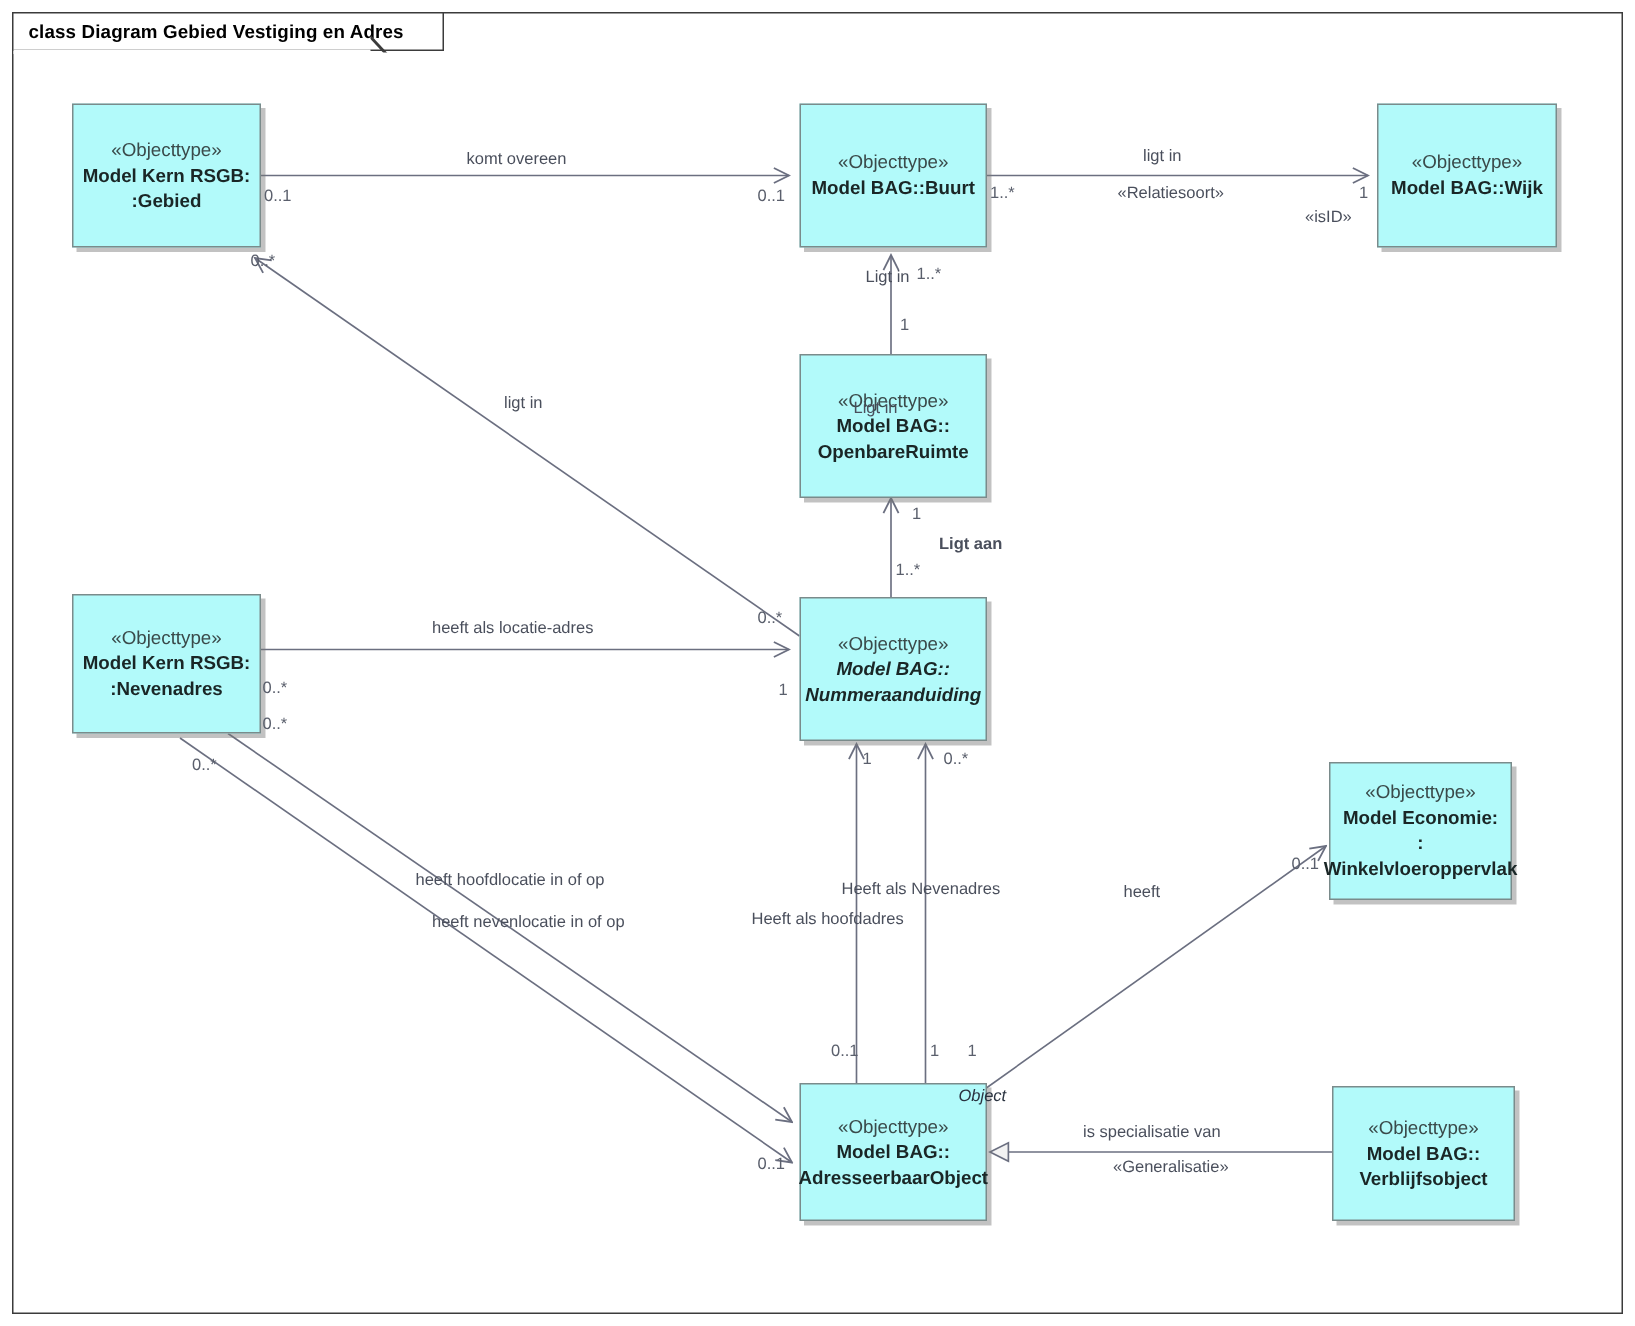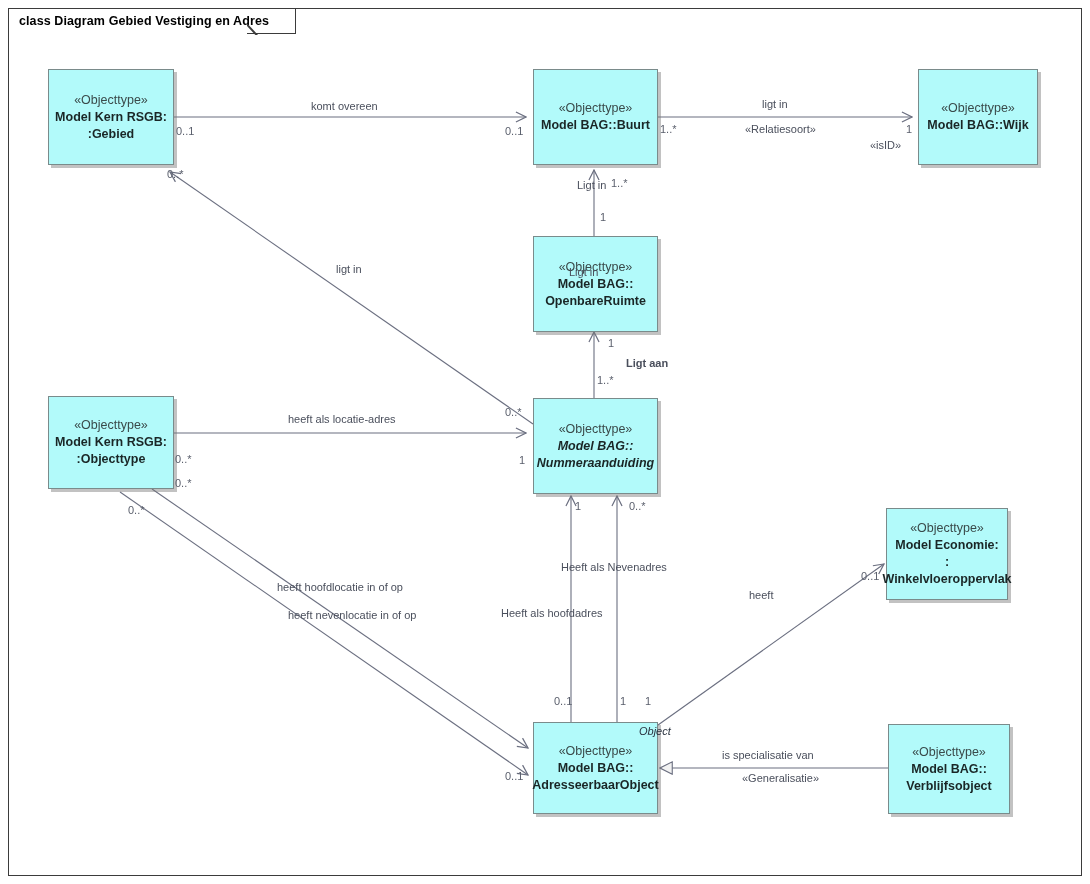--- a/index.html
+++ b/index.html
@@ -103,21 +103,21 @@
 
   <div class="node" style="left:533px;top:398px;width:125px;height:96px;">
     <div class="stereo">«Objecttype»</div>
     <div class="nm ital">Model BAG::</div>
     <div class="nm ital">Nummeraanduiding</div>
   </div>
 
   <div class="node" style="left:48px;top:396px;width:126px;height:93px;">
     <div class="stereo">«Objecttype»</div>
     <div class="nm">Model Kern RSGB:</div>
-    <div class="nm">:Objecttype</div>
+    <div class="nm">:Nevenadres</div>
   </div>
 
   <div class="node" style="left:886px;top:508px;width:122px;height:92px;">
     <div class="stereo">«Objecttype»</div>
     <div class="nm">Model Economie:</div>
     <div class="nm">:</div>
     <div class="nm">Winkelvloeroppervlak</div>
   </div>
 
   <div class="node" style="left:533px;top:722px;width:125px;height:92px;">
@@ -134,21 +134,21 @@
 
   <div class="lbl" style="left:311px;top:99px;">komt overeen</div>
   <div class="lbl" style="left:762px;top:97px;">ligt in</div>
   <div class="lbl" style="left:745px;top:122px;">«Relatiesoort»</div>
   <div class="lbl" style="left:870px;top:102px;margin-top:36px;">«isID»</div>
   <div class="lbl" style="left:577px;top:178px;">Ligt in</div>
   <div class="lbl" style="left:569px;top:265px;">Ligt in</div>
   <div class="lbl" style="left:626px;top:356px;font-weight:bold;">Ligt aan</div>
   <div class="lbl" style="left:336px;top:262px;">ligt in</div>
   <div class="lbl" style="left:288px;top:412px;">heeft als locatie-adres</div>
-  <div class="lbl" style="left:561px;top:560px;">Heeft als Nevenadres</div>
+  <div class="lbl" style="left:561px;top:586px;">Heeft als Nevenadres</div>
   <div class="lbl" style="left:501px;top:606px;">Heeft als hoofdadres</div>
   <div class="lbl" style="left:277px;top:580px;">heeft hoofdlocatie in of op</div>
   <div class="lbl" style="left:288px;top:608px;">heeft nevenlocatie in of op</div>
   <div class="lbl" style="left:749px;top:588px;">heeft</div>
   <div class="lbl" style="left:722px;top:748px;">is specialisatie van</div>
   <div class="lbl" style="left:742px;top:771px;">«Generalisatie»</div>
   <div class="lbl ital" style="left:611px;top:724px;margin-left:28px;">Object</div>
 
   <div class="lbl mult" style="left:176px;top:124px;">0..1</div>
   <div class="lbl mult" style="left:167px;top:167px;">0..*</div>

